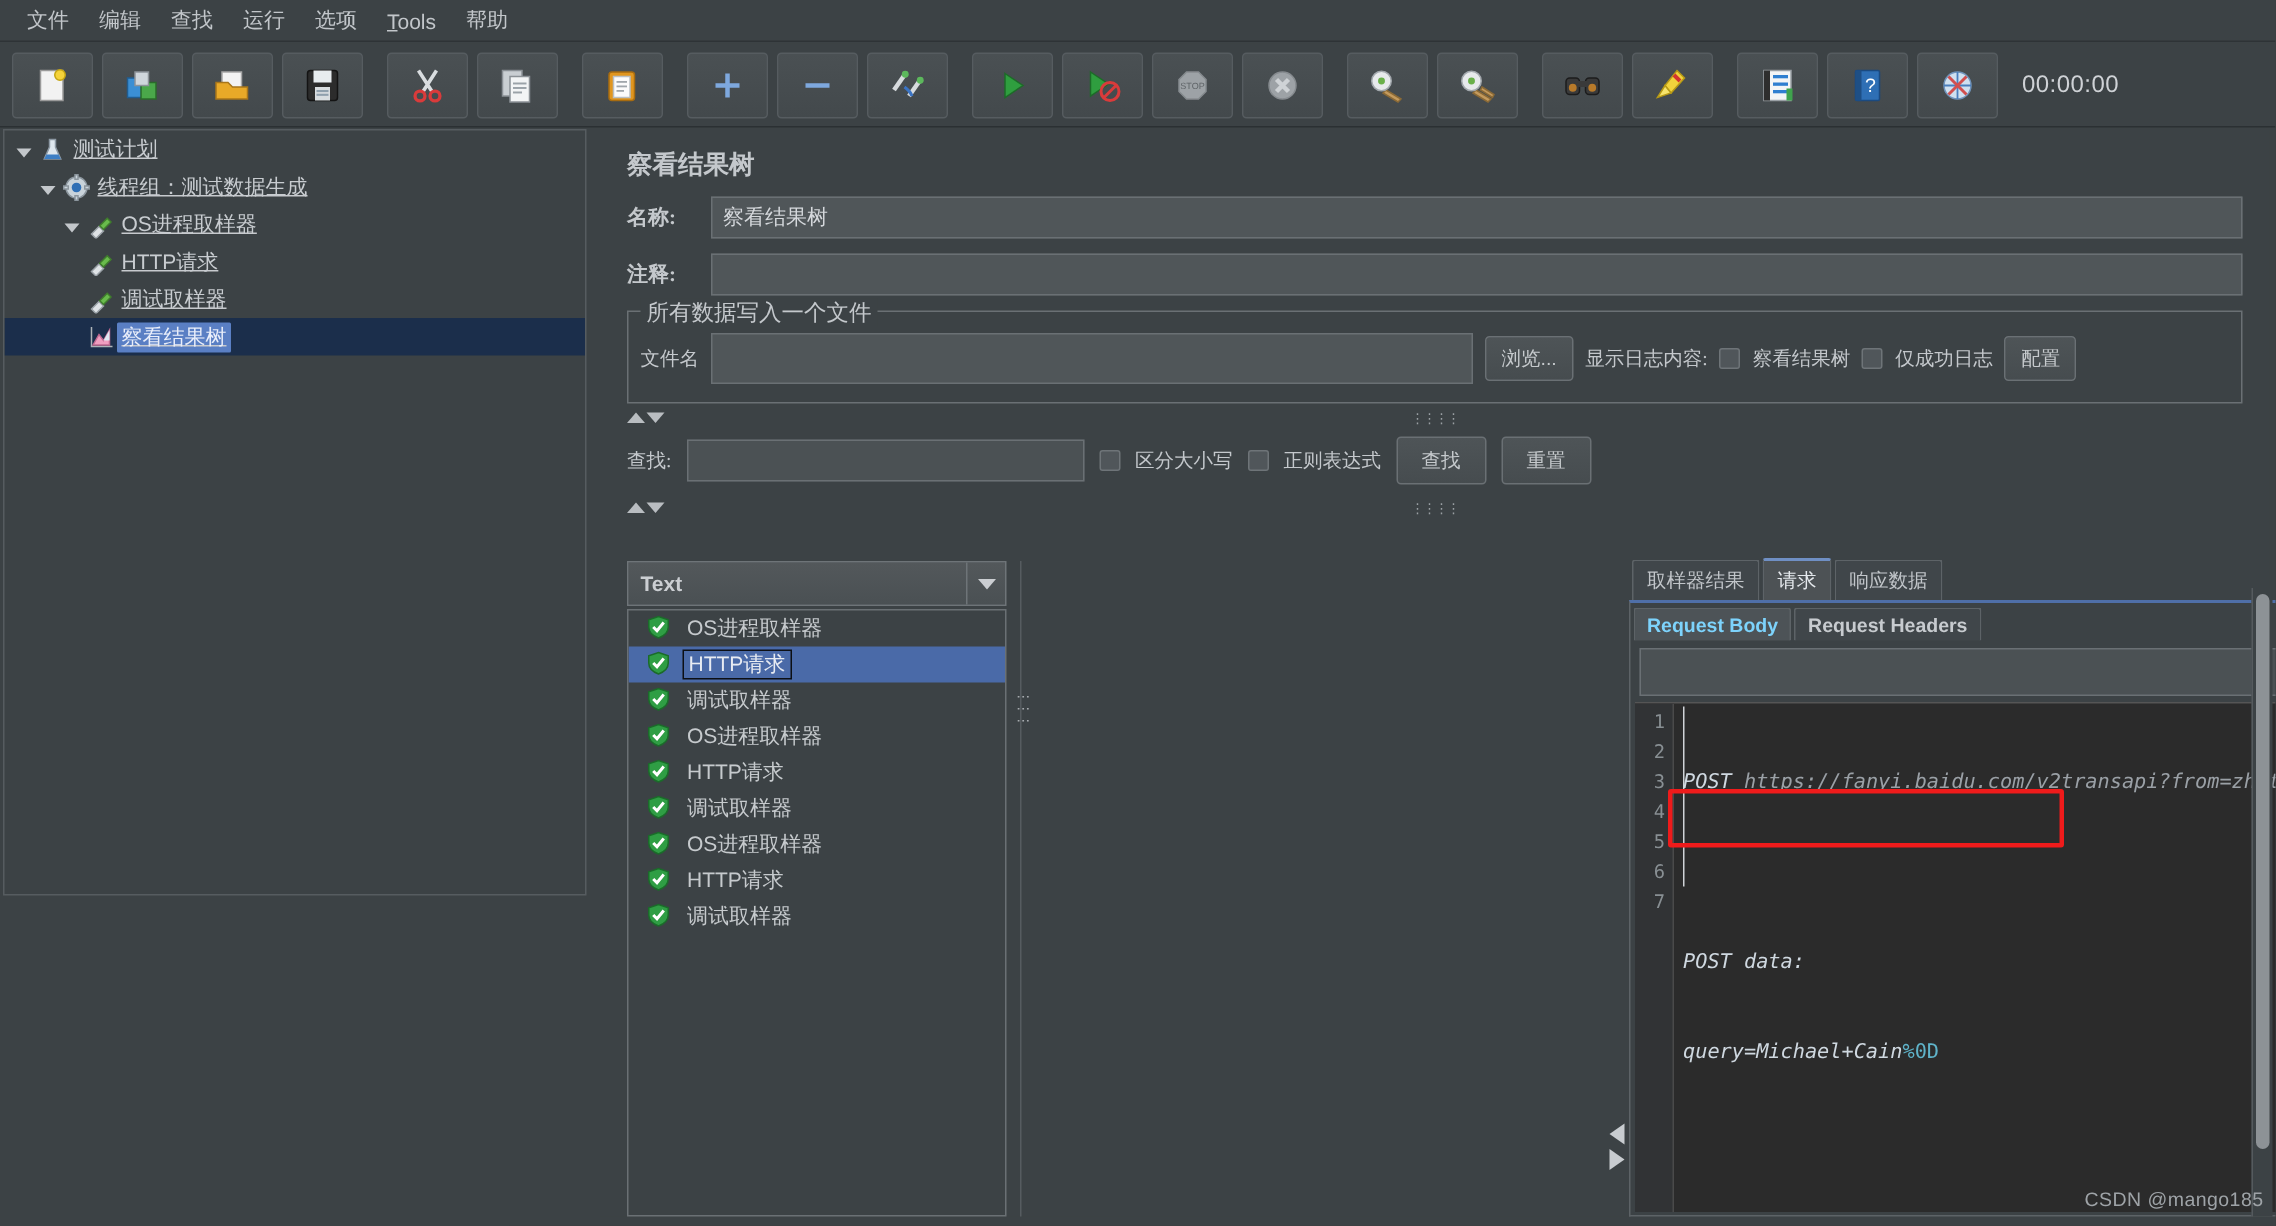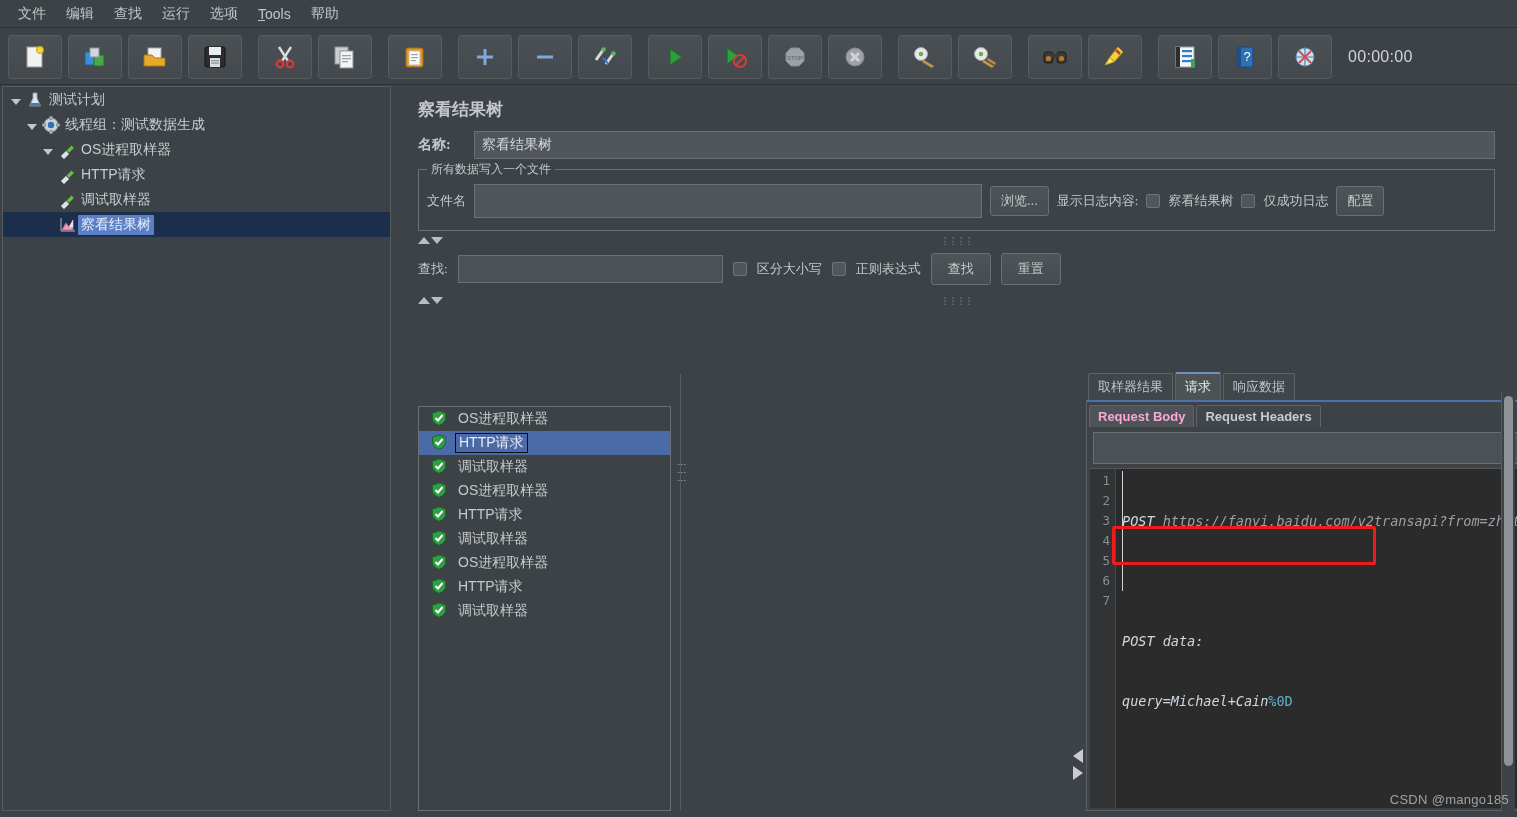--- a/index.html
+++ b/index.html
@@ -42,23 +42,24 @@
     cursor: default; position: relative;
   }
   .tbtn svg { display:block; }
   .timer {
     margin-left: 14px; font-size: 16px; color: #cfd2d6;
     font-family: "Liberation Sans", sans-serif; letter-spacing: .3px;
   }
 
   
   .tree-panel {
-    position: absolute; left: 2px; top: 86px; width: 389px; height: 725px;
+    position: absolute; left: 2px; top: 86px; width: 389px; height: 511px;
     background: #3c4245; border: 1px solid #565c60;
     overflow: hidden;
+    text-decoration: underline;
   }
   .tree-row {
     height: 25px; display: flex; align-items: center; cursor: default;
     padding-left: 4px; white-space: nowrap; font-size: 14px; color: #c8ccd0;
   }
   .tree-row.selected { background: #1b2e4b; }
   .tree-row.selected .tree-label {
     background: #5a7fc4; color: #e9eefa; padding: 1px 3px; border-radius: 1px;
   }
   .tw { display:inline-block; width: 15px; text-align:center; flex:0 0 15px; }
@@ -86,21 +87,21 @@
     font-family: "Liberation Sans", sans-serif;
   }
 
   
   .group {
     margin: 0 18px 0 18px; border: 1px solid #6a7074; position: relative;
     padding: 14px 8px 10px 8px; height: 62px;
   }
   .group-legend {
     position: absolute; top: -9px; left: 8px; background: #3c4245;
-    padding: 0 4px; font-size: 12px; color: #c4c8cc;
+    padding: 0 4px; font-size: 15px; color: #c4c8cc;
     font-family: Liberation Serif, serif;
   }
   .group-inner { display: flex; align-items: center; gap: 8px; }
   .lbl-sm { font-size: 13px; color: #c4c8cc; font-family: "Liberation Serif", serif; }
   .btn {
     background: linear-gradient(#4e5457,#464c4f); border: 1px solid #6a7074;
     color: #c6cacd; font-size: 13px; padding: 5px 10px; border-radius: 3px;
     cursor: default; white-space: nowrap;
   }
   .cbx {
@@ -175,21 +176,21 @@
     border: 1px solid #5d6367; border-top: 2px solid #4f6fa8;
     position: absolute; top: 26px; left: 0; right: 0; bottom: 0;
     background: #3c4245;
   }
   .subtabs { display:flex; align-items:flex-end; height: 25px; padding: 3px 0 0 2px; }
   .subtab {
     font-size: 13px; font-weight: bold; padding: 3px 8px; color:#c7cbcf;
     border: 1px solid #5d6367; border-bottom:none; background:#40464a;
     margin-right:2px; border-radius:2px 2px 0 0; cursor: default;
   }
-  .subtab.active { background:#4d5357; color:#f9a8d4; }
+  .subtab.active { background:#4d5357; color:#7dd3fc; }
 
   .findbar { display:flex; align-items:center; gap:8px; padding: 5px 6px 5px 6px; }
   .find-input {
     flex: 1; height: 32px; background:#4b5154; border:1px solid #6a7074;
     outline:none; color:#d5d8dc; font-size:13px; padding:0 6px;
   }
 
   .code {
     position: absolute; left: 3px; right: 18px; top: 66px; bottom: 2px;
     background: #2b2b2b; border-top: 1px solid #555; overflow: hidden;
@@ -540,20 +541,24 @@
 
   <div class="main">
 
     <div class="panel-title">察看结果树</div>
 
     <div class="frow">
       <div class="flabel">名称:</div>
       <input class="finput" value="察看结果树" style="">
     </div>
 
+    <div class="frow">
+      <div class="flabel">注释:</div>
+      <input class="finput" value="" style="">
+    </div>
 
     <div class="group">
       <div class="group-legend">所有数据写入一个文件</div>
       <div class="group-inner">
         <div class="lbl-sm">文件名</div>
         <input class="finput" style="width: 508px; flex: 0 0 508px; height: 34px;" value="">
         <div class="btn">浏览...</div>
         <div class="lbl-sm">显示日志内容:</div>
         <span class="cbx"></span>
         <div class="lbl-sm">察看结果树</div>
@@ -582,20 +587,26 @@
 
     <div class="splitbar" style="margin-top:9px;">
       <span class="tri-up"></span>
       <span class="tri-dn"></span>
       <span class="grip">⋮⋮⋮⋮</span>
     </div>
 
     <div class="results-area">
 
       <div class="left-results">
+        <div class="combo">
+          <span>Text</span>
+          <span class="arrowbox">
+              <span class="cdown"></span>
+            </span>
+        </div>
         <div class="samplelist">
           <div class="srow">
             <span><svg width="16" height="16" viewBox="0 0 16 16">
                   <path d="M8 1 L14.5 3.2 V8 Q14.5 13 8 15.3 Q1.5 13 1.5 8 V3.2 Z" fill="#2f9e44" stroke="#1b6b2a"></path>
                   <path d="M4.5 8 L7 10.5 L11.5 5" stroke="#ffffff" stroke-width="2" fill="none"></path>
                 </svg></span>
             <span class="stext">OS进程取样器</span>
           </div>
           <div class="srow sel">
             <span><svg width="16" height="16" viewBox="0 0 16 16">

